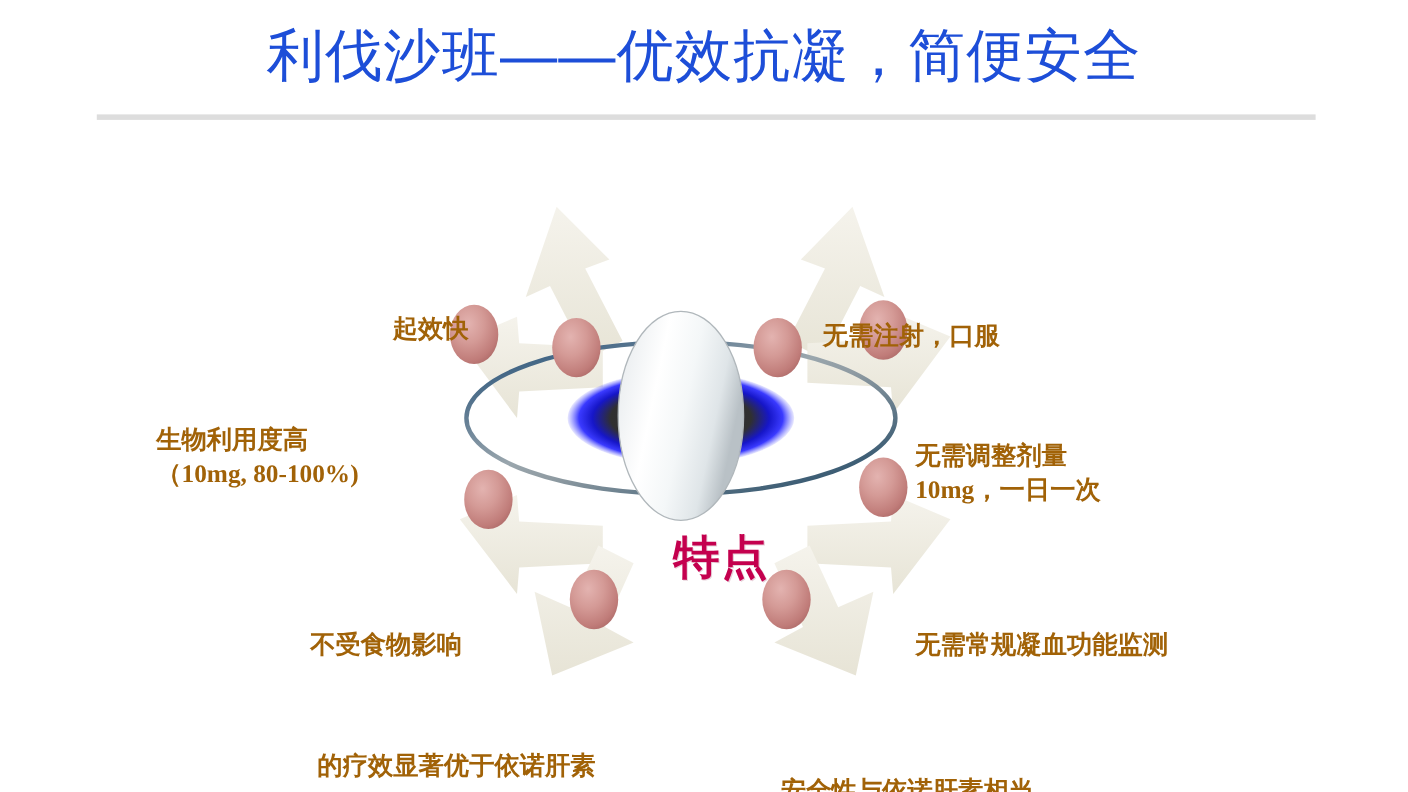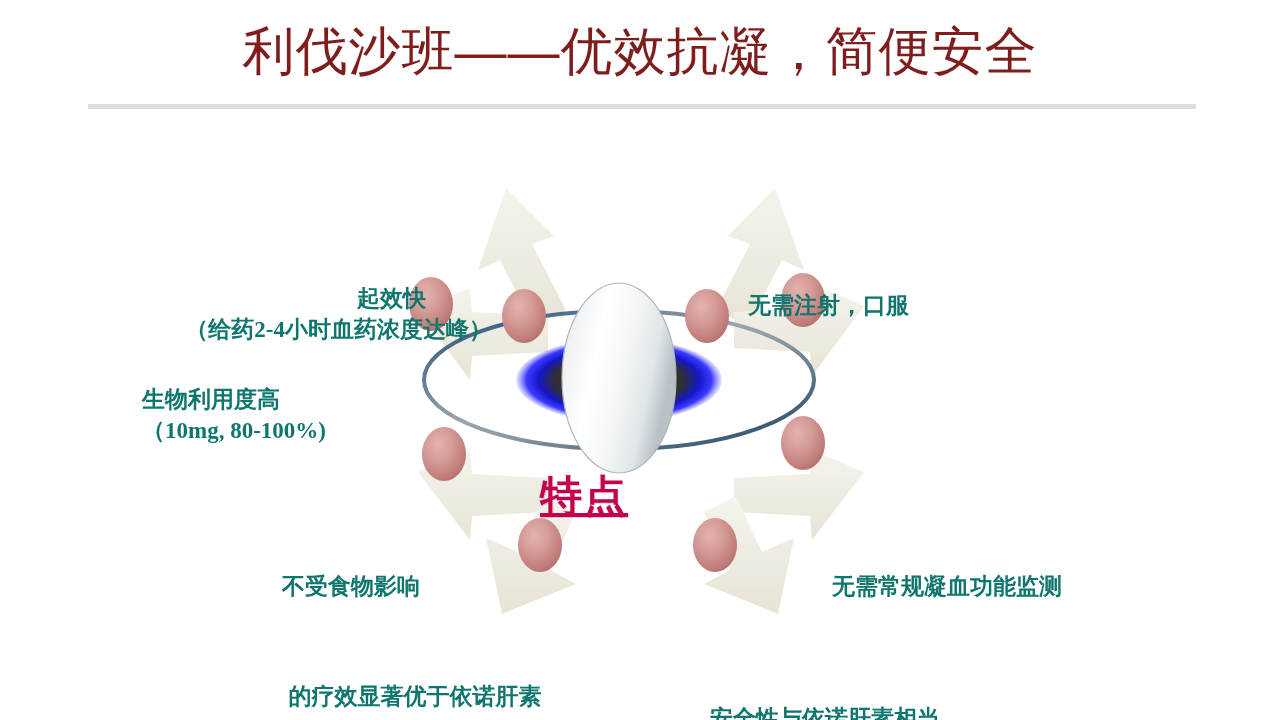--- a/index.html
+++ b/index.html
@@ -29,21 +29,21 @@
     left: 0;
     top: 22px;
     width: 1280px;
     text-align: center;
   }
   #slide-title {
     font-family: "Liberation Sans", "DejaVu Sans", sans-serif;
     font-size: 52px;
     font-weight: 400;
     letter-spacing: 1px;
-    color: #7f1d1d;
+    color: #1d4ed8;
     line-height: 1.15;
     white-space: nowrap;
   }
   #title-divider {
     position: absolute;
     left: 88px;
     top: 104px;
     width: 1108px;
     height: 5px;
     background: #dddddd;
@@ -62,21 +62,21 @@
     left: 0;
     top: 0;
     width: 1280px;
     height: 600px;
     display: block;
   }
 
   
   .label {
     position: absolute;
-    color: #0f766e;
+    color: #a16207;
     font-family: "Liberation Serif", "DejaVu Serif", serif;
     font-weight: bold;
     font-size: 23px;
     line-height: 1.33;
     white-space: nowrap;
   }
   .label .ln { display: block; }
 
   
   #label-onset      { left: 152px; top: 164px; width: 340px; text-align: right; }
@@ -87,32 +87,31 @@
 
   #label-oral       { left: 748px; top: 171px; }
   #label-dose       { left: 832px; top: 280px; }
   #label-monitor    { left: 832px; top: 452px; }
   #label-safety     { left: 710px; top: 584px; }
 
   
   #center-word {
     position: absolute;
     left: 540px;
-    top: 355px;
+    top: 367px;
     width: 160px;
-    text-align: left;
+    text-align: right;
     font-family: "Liberation Serif", "DejaVu Serif", serif;
     font-weight: bold;
     font-size: 42px;
     letter-spacing: 2px;
     color: #c4004e;
     line-height: 1;
     text-shadow: 1px 1px 0 rgba(120,0,50,0.18);
     pointer-events: none;
-    text-decoration: underline;
   }
 </style>
 </head>
 <body>
 
 <div id="slide">
 
   <div id="title-bar">
     <div id="slide-title">利伐沙班——优效抗凝，简便安全</div>
   </div>
@@ -212,32 +211,35 @@
         <ellipse cx="803" cy="323" rx="22" ry="27" fill="url(#nodeGrad)"></ellipse>
         <ellipse cx="540" cy="425" rx="22" ry="27" fill="url(#nodeGrad)"></ellipse>
         <ellipse cx="715" cy="425" rx="22" ry="27" fill="url(#nodeGrad)"></ellipse>
       </g>
     </svg>
 
     <div id="center-word">特点</div>
 
     <div class="label" id="label-onset">
       <span class="ln ln1">起效快</span>
-      <span class="ln">（给药2-4小时血药浓度达峰）</span>
     </div>
 
     <div class="label" id="label-oral">
       <span class="ln">无需注射，口服</span>
     </div>
 
     <div class="label" id="label-bioavail">
       <span class="ln">生物利用度高</span>
       <span class="ln">（10mg, 80-100%)</span>
     </div>
 
+    <div class="label" id="label-dose">
+      <span class="ln">无需调整剂量</span>
+      <span class="ln">10mg，一日一次</span>
+    </div>
 
     <div class="label" id="label-food">
       <span class="ln">不受食物影响</span>
     </div>
 
     <div class="label" id="label-monitor">
       <span class="ln">无需常规凝血功能监测</span>
     </div>
 
     <div class="label" id="label-prevent">

